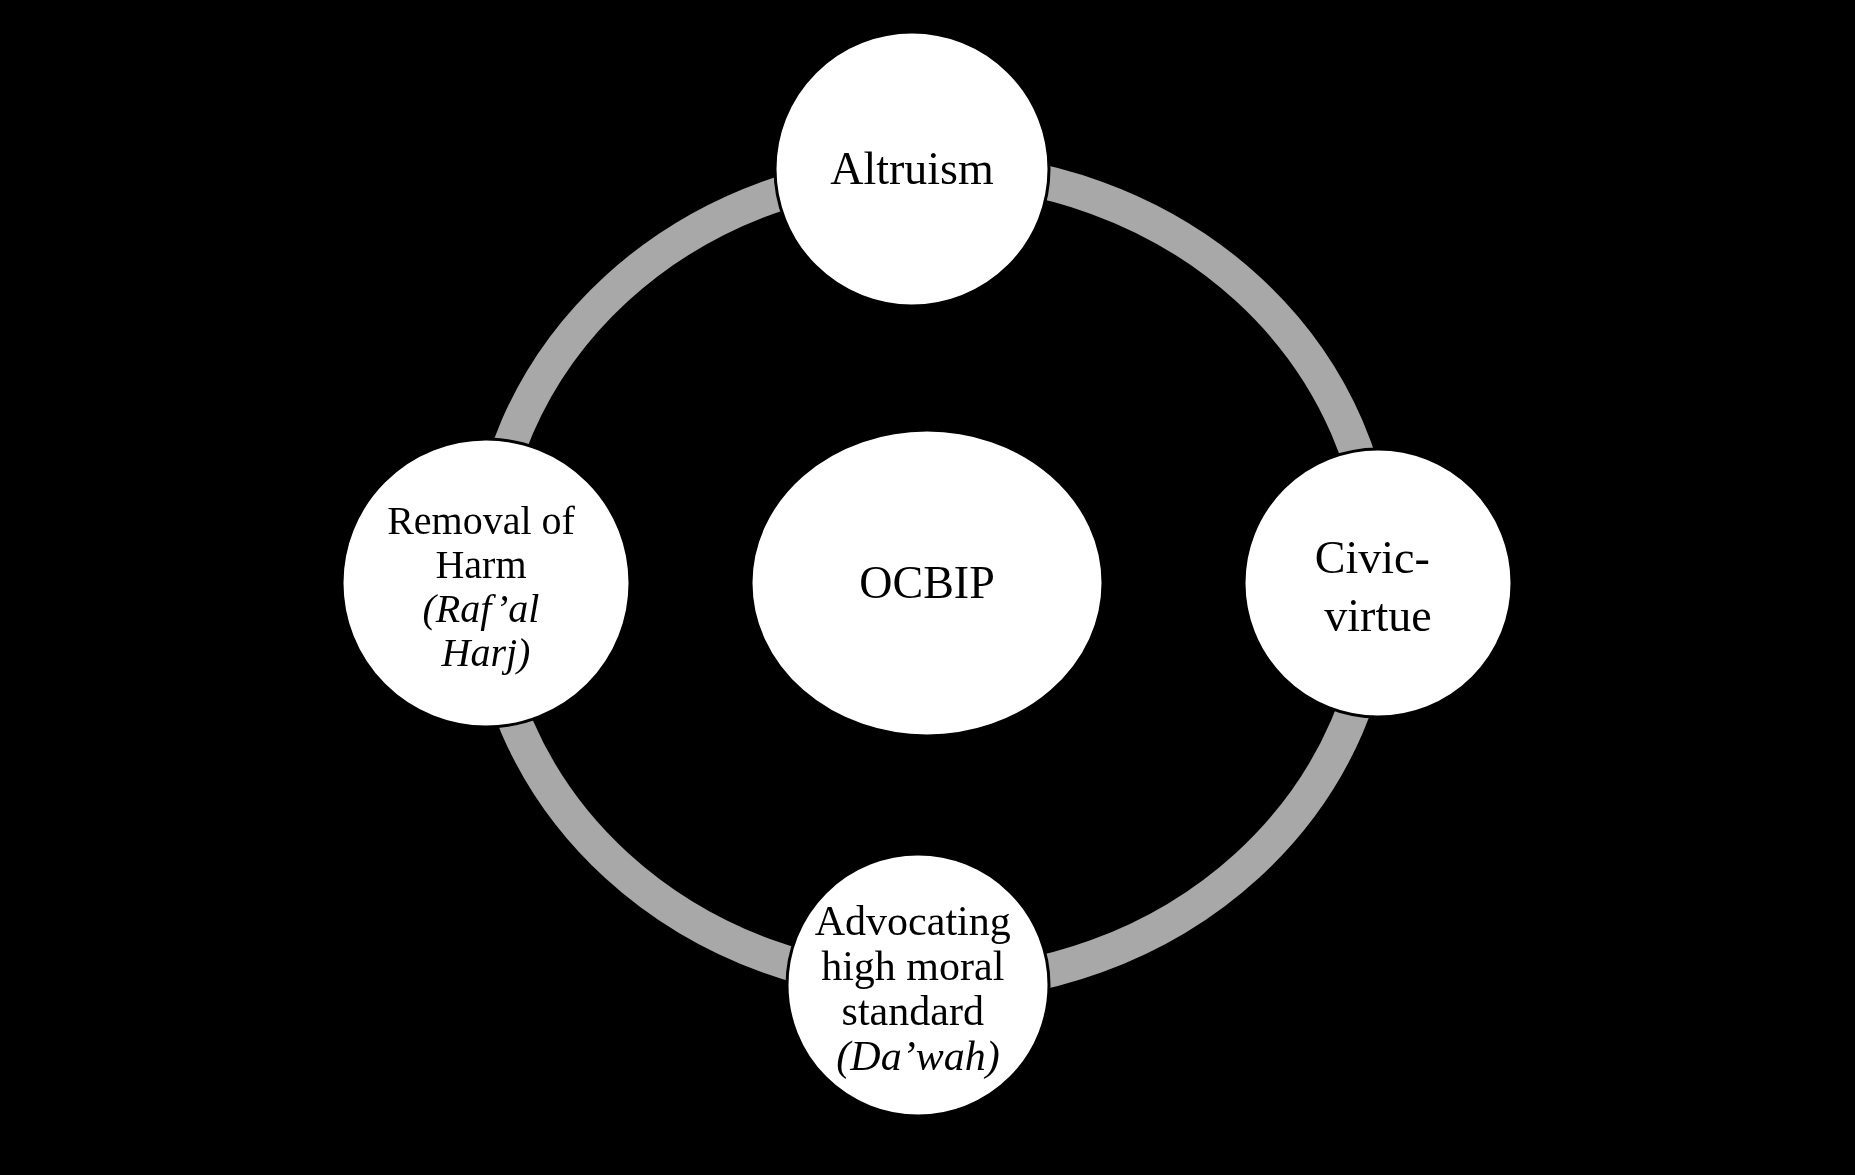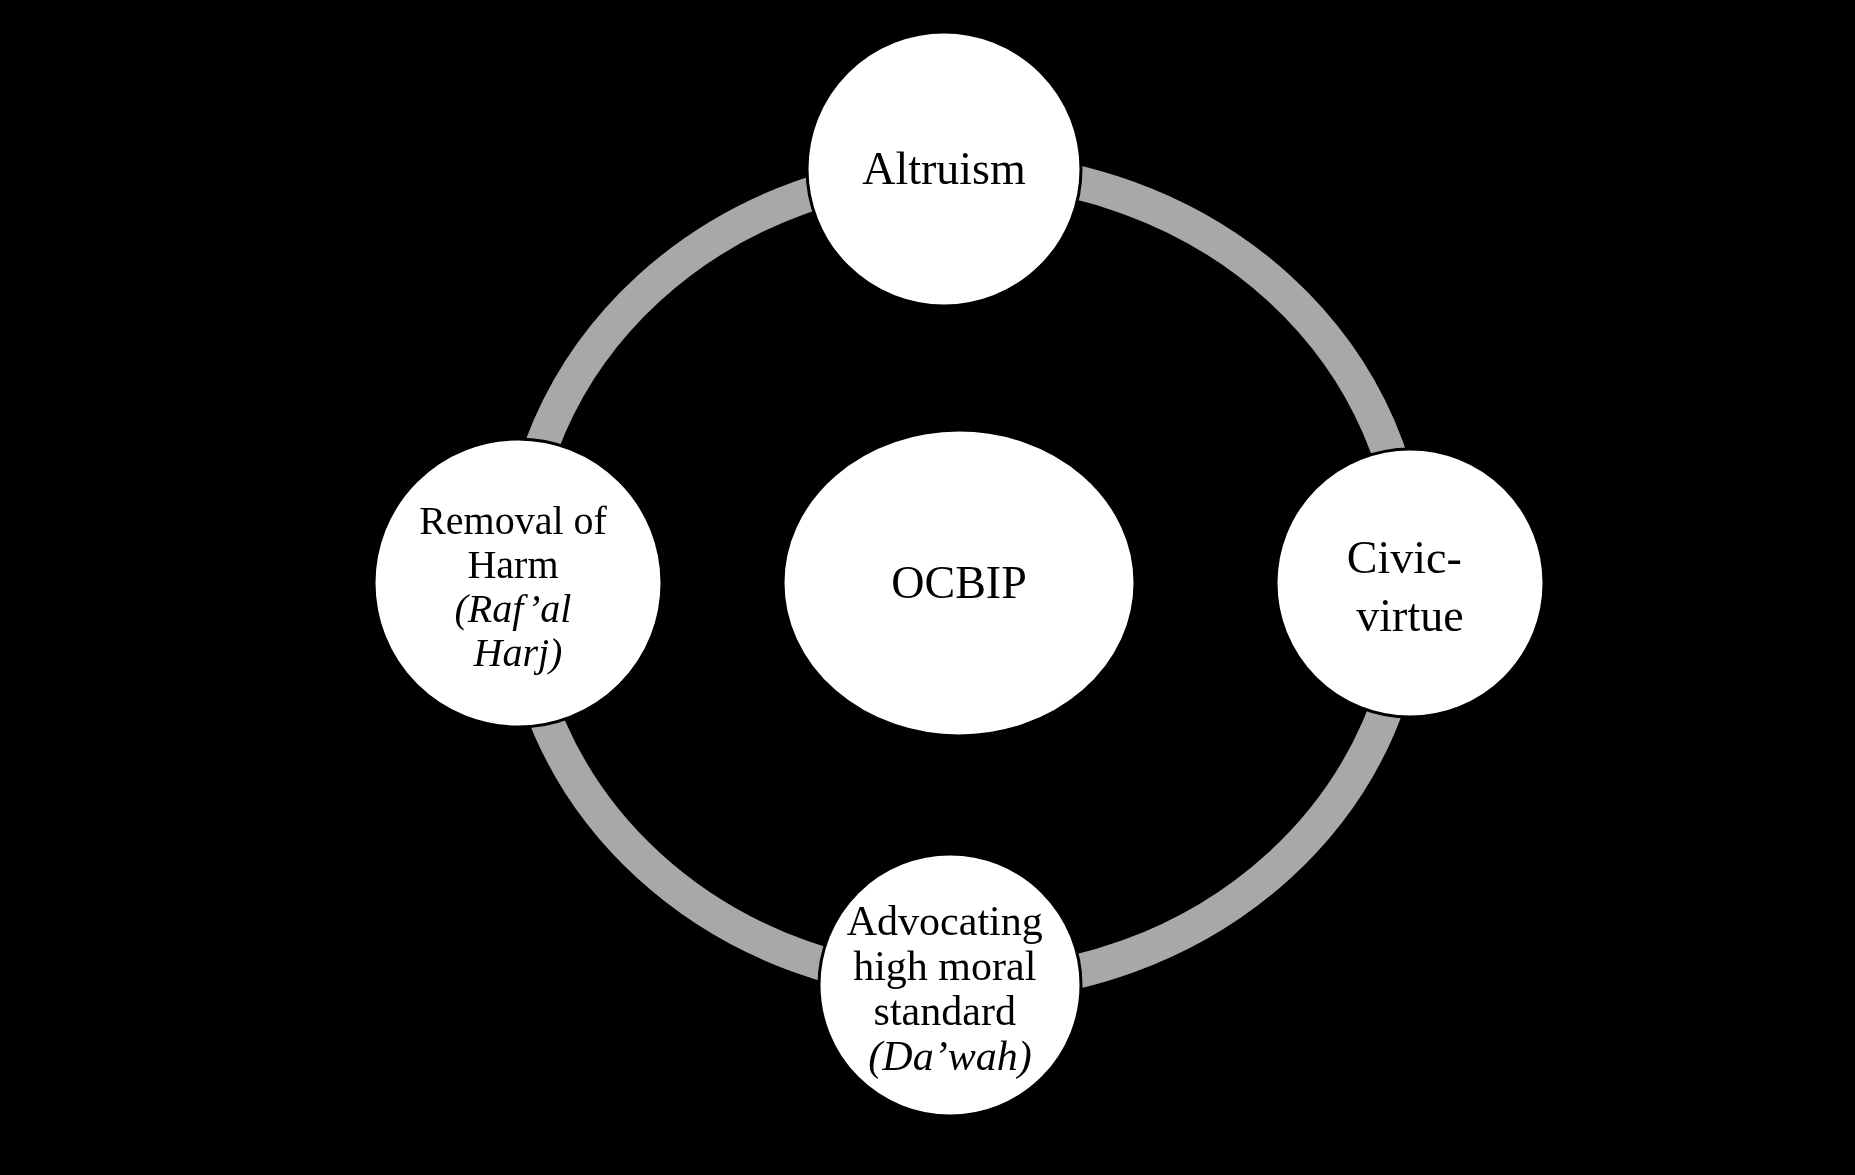--- a/index.html
+++ b/index.html
@@ -7,21 +7,20 @@
     padding: 0;
     width: 1855px;
     height: 1175px;
     background: #000;
     overflow: hidden;
   }
   .diagram-wrap {
     position: relative;
     width: 1499px;
     height: 1175px;
-    margin-left: 32px;
   }
   svg {
     display: block;
     width: 1855px;
     height: 1175px;
     font-family: "Liberation Serif", "DejaVu Serif", serif;
   }
   .node-circle {
     stroke-width: 3px;
   }

